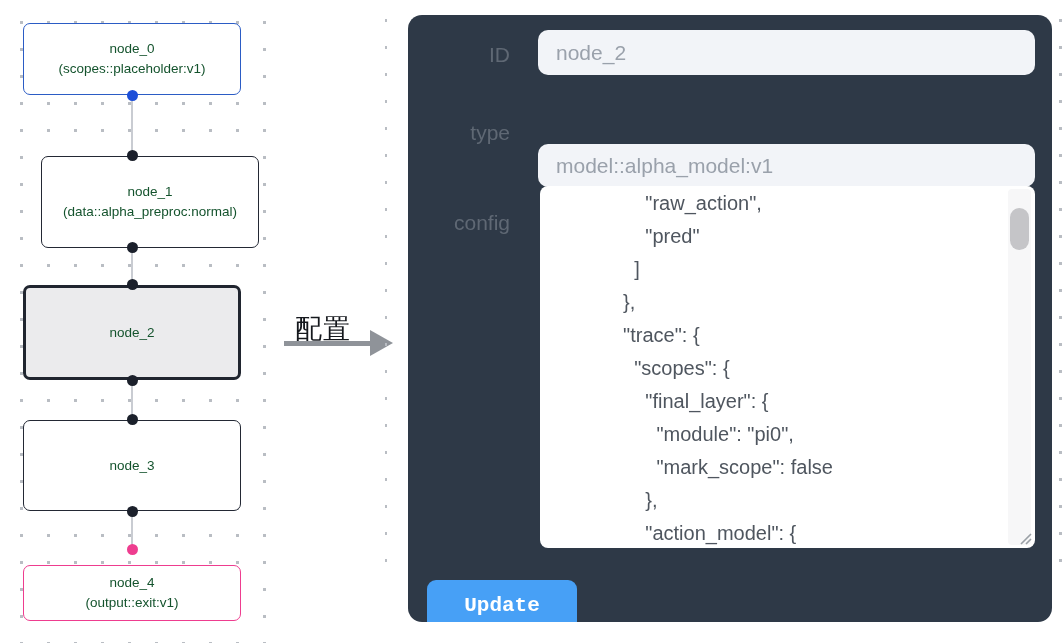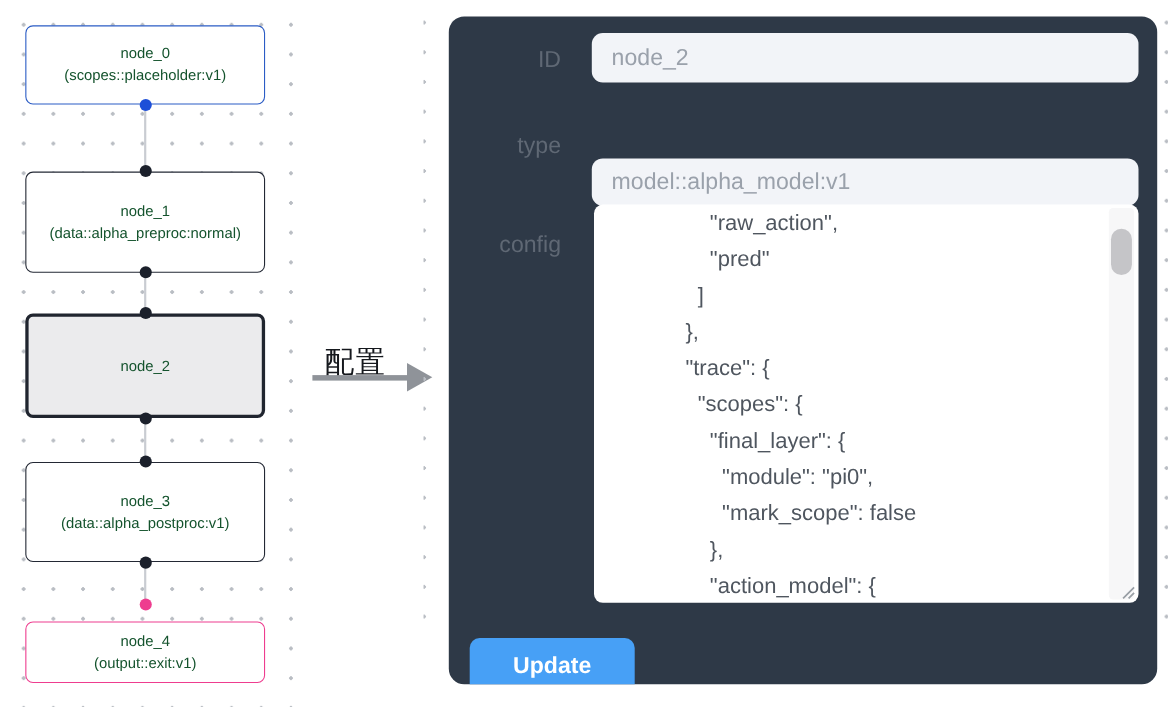--- a/index.html
+++ b/index.html
@@ -52,46 +52,45 @@
     font-family:"Liberation Sans", sans-serif; font-size:20px; line-height:33px;
     color:#4f565f; white-space:pre; }
   .scroll-track { position:absolute; top:3px; right:4px; bottom:3px; width:23px;
     background:#f7f7f8; border-radius:4px; }
   .scroll-thumb { position:absolute; top:19px; right:2px; width:19px; height:42px;
     background:#c5c5c8; border-radius:10px; }
   .resize-handle { position:absolute; right:2px; bottom:2px; }
   .update-btn { position:absolute; left:19px; top:565px; width:150px; height:52px;
     background:#47a0f6; border:none; border-radius:9px; color:#ffffff;
     font-size:21px; font-weight:600; text-align:center; line-height:46px;
-    font-family:Liberation Sans, sans-serif; cursor:pointer; }
+    font-family:Liberation Mono, monospace; cursor:pointer; }
 </style>
 </head>
 <body>
 
 <div class="stage">
 
   <div class="flow-canvas">
 
     <div class="node node-input" style="top:23px; height:72px;">
       <div class="nlabel">node_0</div>
       <div>(scopes::placeholder:v1)</div>
     </div>
 
-    <div class="node" style="top:156px; height:92px;">
+    <div class="node" style="top:156px; height:92px;margin-left:18px;">
       <div class="nlabel">node_1</div>
       <div>(data::alpha_preproc:normal)</div>
     </div>
 
     <div class="node node-selected" style="top:285px; height:95px;">
       <div class="nlabel">node_2</div>
     </div>
 
     <div class="node" style="top:420px; height:91px;">
       <div class="nlabel">node_3</div>
-      <div>(data::alpha_postproc:v1)</div>
     </div>
 
     <div class="node node-output" style="top:565px; height:56px;">
       <div class="nlabel">node_4</div>
       <div>(output::exit:v1)</div>
     </div>
 
     <div class="edge" style="top:95px; height:61px;"></div>
     <div class="edge" style="top:248px; height:37px;"></div>
     <div class="edge" style="top:380px; height:40px;"></div>

